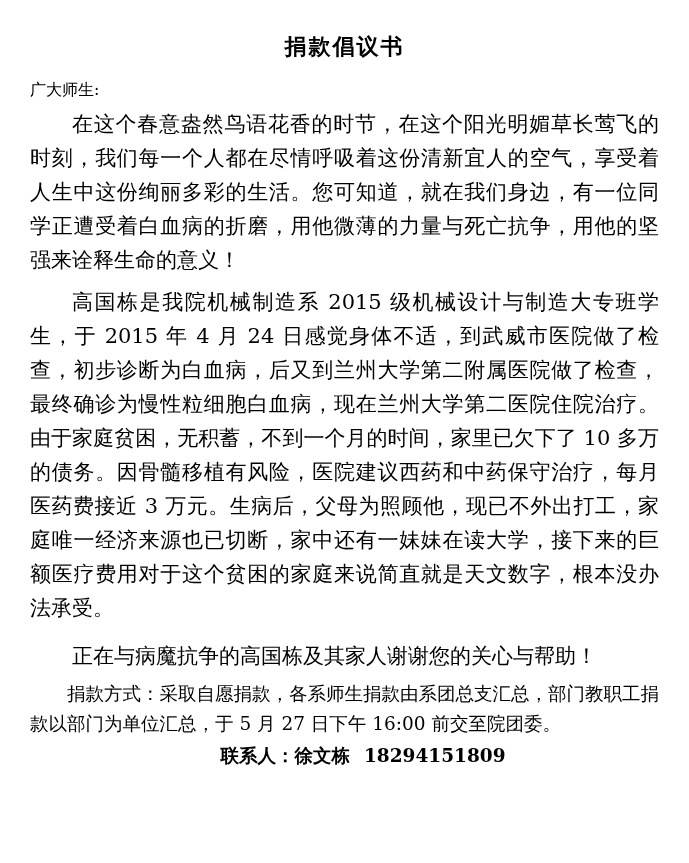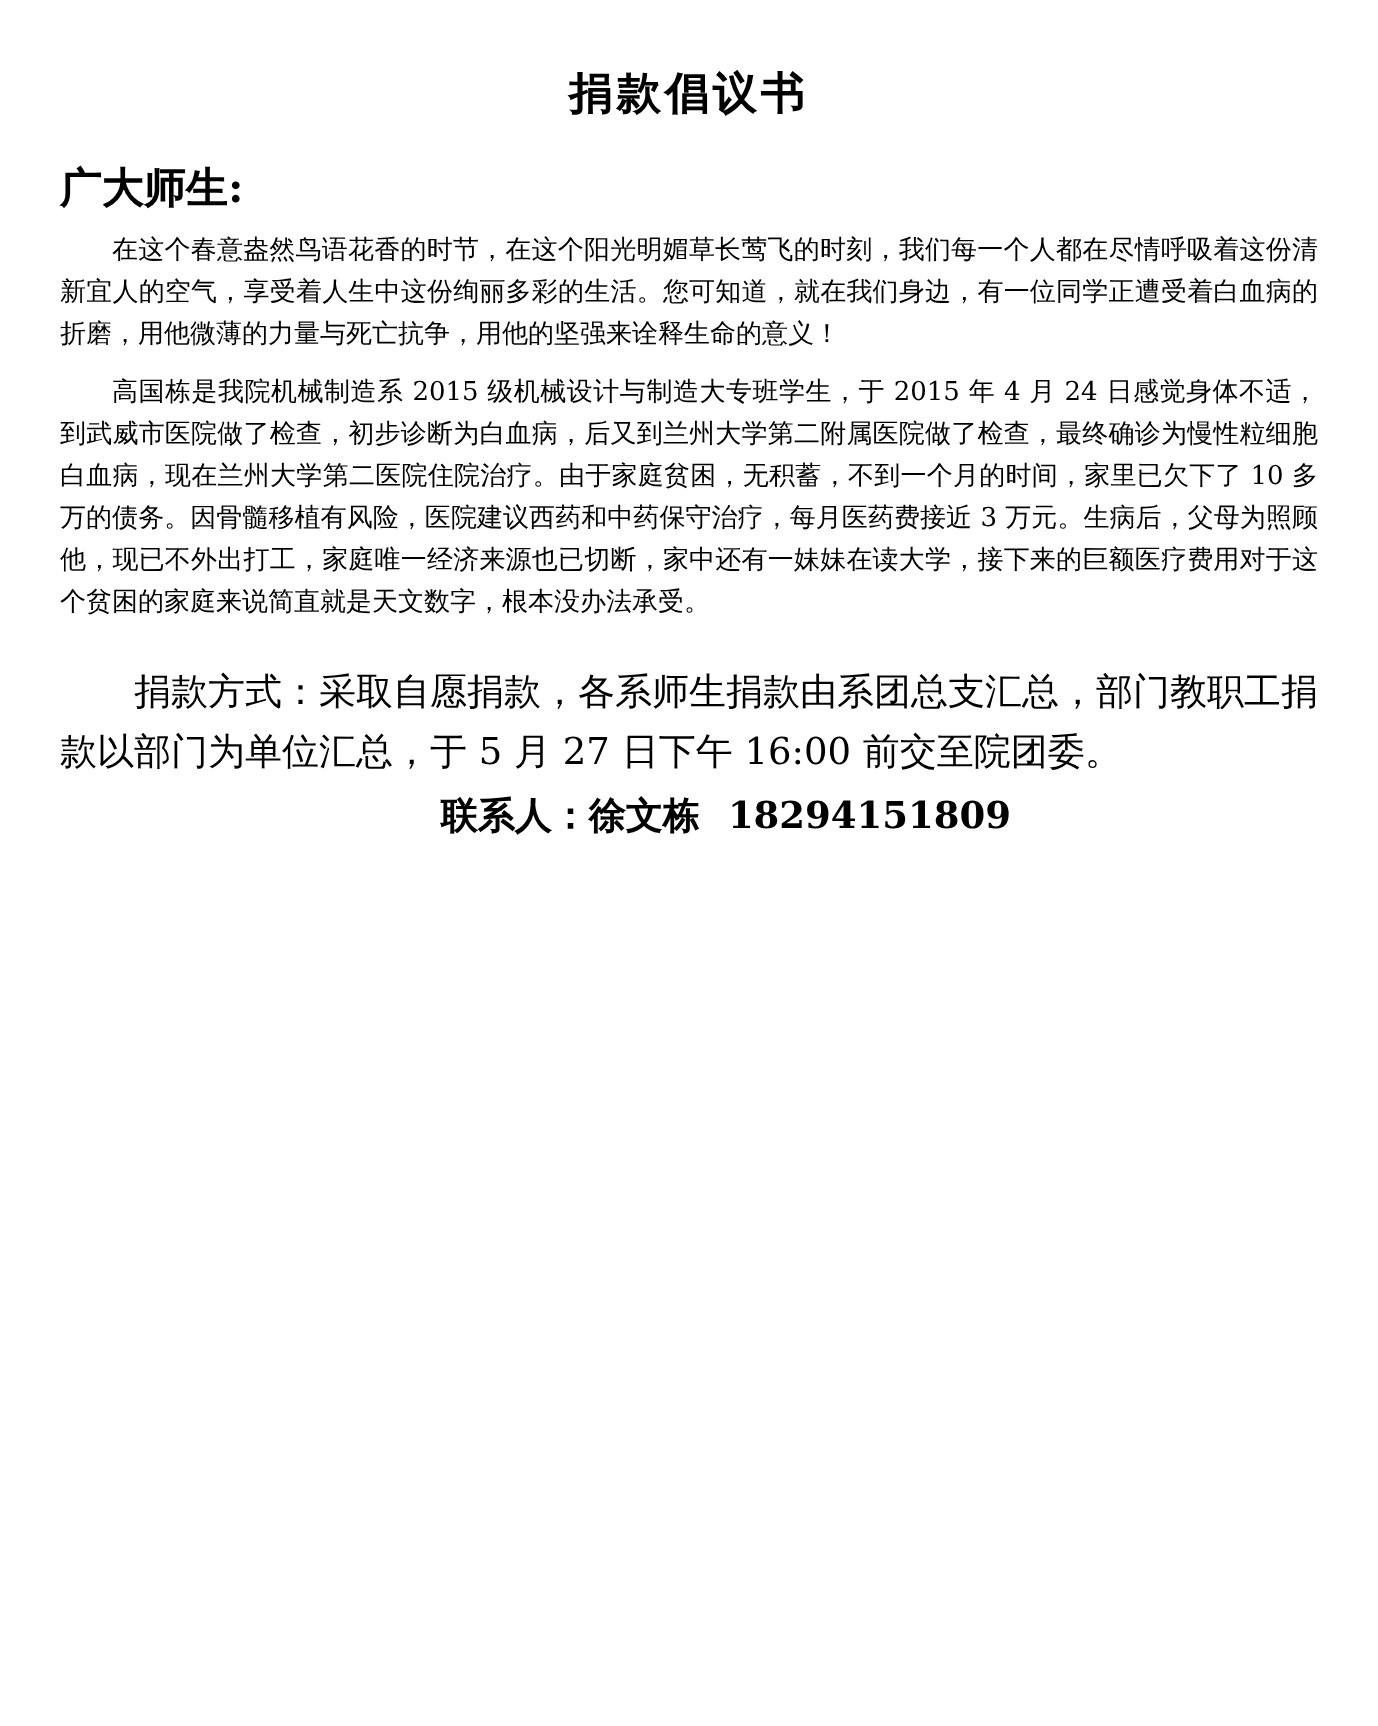--- a/index.html
+++ b/index.html
@@ -23,28 +23,27 @@
   }
   .doc-title {
     text-align: center;
     font-size: 22px;
     font-weight: bold;
     letter-spacing: 2px;
     margin: 10px 0 16px 0;
     font-family: "DejaVu Serif", "Liberation Serif", serif;
   }
   .salutation {
-    font-size: 21px;
+    font-size: 16px;
     line-height: 1.55;
     margin: 0 0 4px 0;
     text-align: justify;
-    font-weight: bold;
   }
   .para {
-    font-size: 13px;
+    font-size: 21px;
     line-height: 1.62;
     text-align: justify;
     text-justify: inter-ideograph;
     margin: 0 0 2px 0;
     text-indent: 2em;
   }
   .para-bold {
     font-size: 18.5px;
     line-height: 1.62;
     text-align: justify;
@@ -80,20 +79,21 @@
 
   <div class="spacer-sm"></div>
 
   <div class="para">高国栋是我院机械制造系 2015 级机械设计与制造大专班学生，于 2015 年 4 月 24 日感觉身体不适，到武威市医院做了检查，初步诊断为白血病，后又到兰州大学第二附属医院做了检查，最终确诊为慢性粒细胞白血病，现在兰州大学第二医院住院治疗。由于家庭贫困，无积蓄，不到一个月的时间，家里已欠下了 10 多万的债务。因骨髓移植有风险，医院建议西药和中药保守治疗，每月医药费接近 3 万元。生病后，父母为照顾他，现已不外出打工，家庭唯一经济来源也已切断，家中还有一妹妹在读大学，接下来的巨额医疗费用对于这个贫困的家庭来说简直就是天文数字，根本没办法承受。</div>
 
   <div class="spacer-sm"></div>
 
 
   <div class="spacer-sm"></div>
 
+  <div class="para">正在与病魔抗争的高国栋及其家人谢谢您的关心与帮助！</div>
 
   <div class="para-bold">捐款方式：采取自愿捐款，各系师生捐款由系团总支汇总，部门教职工捐款以部门为单位汇总，于 5 月 27 日下午 16:00 前交至院团委。</div>
 
   <div class="contact">
     <span>联系人：徐文栋</span><span class="phone">18294151809</span>
   </div>
 
 </div>
 
 </body></html>

